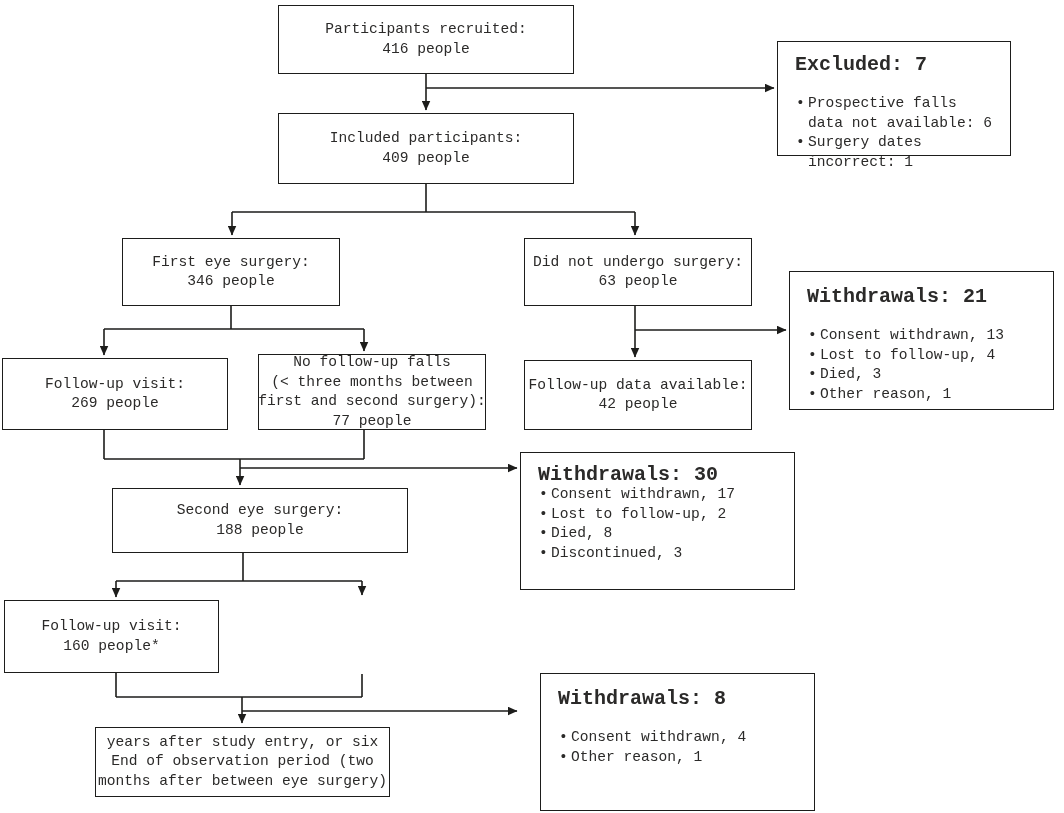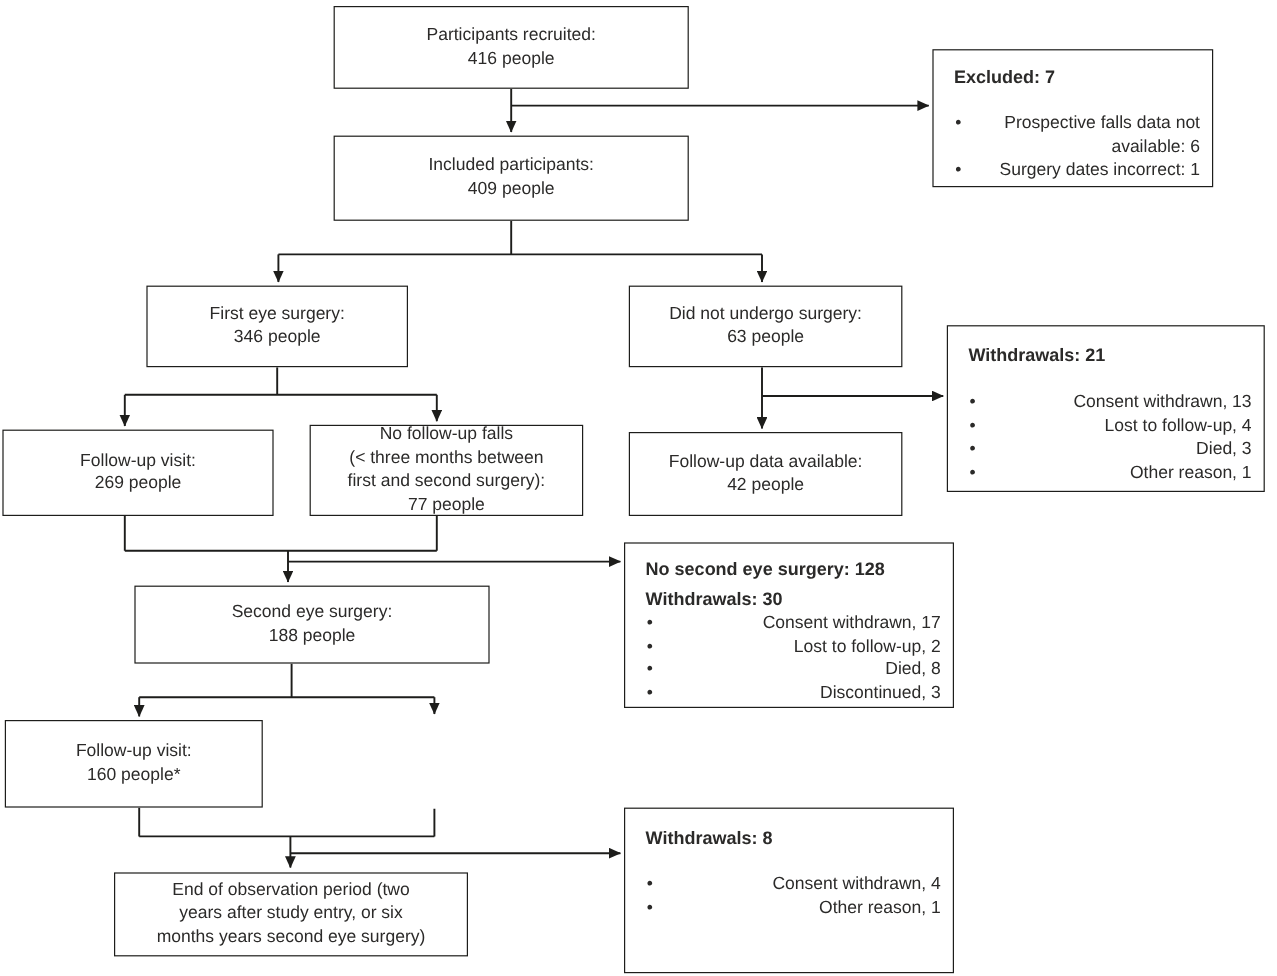--- a/index.html
+++ b/index.html
@@ -1,33 +1,33 @@
 <!DOCTYPE html>
 <html style="--line: #1d1d1b; --text: #2b2a29; --background: #ffffff;"><head>
 <meta charset="utf-8">
 <style>
   * { box-sizing: border-box; margin: 0; padding: 0; }
   :root { --line:#1d1d1b; --text:#2b2a29; --background:#ffffff; }
   html,body { background: var(--background); }
   body { font-family: "Liberation Sans", "DejaVu Sans", sans-serif; color: var(--text); }
-  .canvas { position: relative; width: 1064px; height: 813px; background: var(--background); overflow: hidden; }
+  .canvas { position: relative; width: 1064px; height: 813px; background: var(--background); overflow: hidden; font-family: Liberation Mono, monospace; }
   .connectors { position: absolute; left: 0; top: 0; width: 1064px; height: 813px; }
   .connectors path { stroke: var(--line); stroke-width: 1.6; fill: none; }
   #arrowhead path { fill: var(--line); stroke: none; }
   .node { position: absolute; border: 1.6px solid var(--line); background: var(--background); }
   .flow { display: flex; flex-direction: column; justify-content: center; align-items: center;
           text-align: center; font-size: 14.6px; line-height: 19.5px; padding: 4px 6px; }
   .ln { white-space: nowrap; }
   .side { padding: 15px 10px 10px 17px; font-size: 14.6px; line-height: 19.5px; }
-  .side-title { font-weight: bold; font-size: 15px; line-height: 20px; }
+  .side-title { font-weight: bold; font-size: 20px; line-height: 20px; }
   .gap-after { margin-bottom: 19px; }
   .gap-small { margin-bottom: 5px; }
   .gap-mid { }
   .bullets { list-style: none; }
-  .bullet { position: relative; padding-left: 13px; text-align: right; }
+  .bullet { position: relative; padding-left: 13px; }
   .bullet::before { content: "\2022"; position: absolute; left: 1px; }
   sup.dag { font-size: 10px; line-height: 0; }
 </style>
 </head>
 <body>
 
 <div class="canvas">
 
   <svg class="connectors" viewBox="0 0 1064 813" xmlns="http://www.w3.org/2000/svg">
     <defs>
@@ -110,43 +110,42 @@
       <li class="bullet">Other reason, 1</li>
     </ul>
   </div>
 
   <div class="node flow" style="left:112px;top:488px;width:296px;height:65px">
     <div class="ln">Second eye surgery:</div>
     <div class="ln">188 people</div>
   </div>
 
   <div class="node side" style="left:520px;top:452px;width:275px;height:138px;padding-top:12px">
-    <div class="side-title gap-small">No second eye surgery: 128</div>
     <div class="side-title gap-mid">Withdrawals: 30</div>
     <ul class="bullets">
       <li class="bullet">Consent withdrawn, 17</li>
       <li class="bullet">Lost to follow-up, 2</li>
       <li class="bullet">Died, 8</li>
       <li class="bullet">Discontinued, 3</li>
     </ul>
   </div>
 
   <div class="node flow" style="left:4px;top:600px;width:215px;height:73px">
     <div class="ln">Follow-up visit:</div>
     <div class="ln">160 people*</div>
   </div>
 
 
-  <div class="node side" style="left:520px;top:673px;width:275px;height:138px">
+  <div class="node side" style="left:540px;top:673px;width:275px;height:138px">
     <div class="side-title gap-after">Withdrawals: 8</div>
     <ul class="bullets">
       <li class="bullet">Consent withdrawn, 4</li>
       <li class="bullet">Other reason, 1</li>
     </ul>
   </div>
 
   <div class="node flow" style="left:95px;top:727px;width:295px;height:70px">
+    <div class="ln">years after study entry, or six</div>
     <div class="ln">End of observation period (two</div>
-    <div class="ln">years after study entry, or six</div>
-    <div class="ln">months years second eye surgery)</div>
+    <div class="ln">months after between eye surgery)</div>
   </div>
 
 </div>
 
 </body></html>

